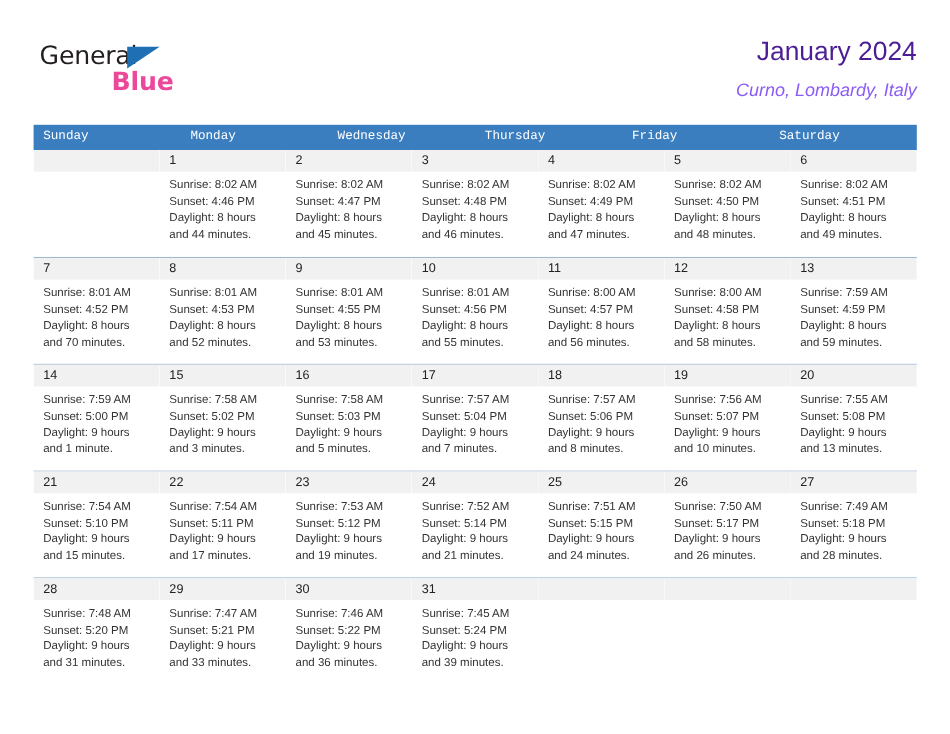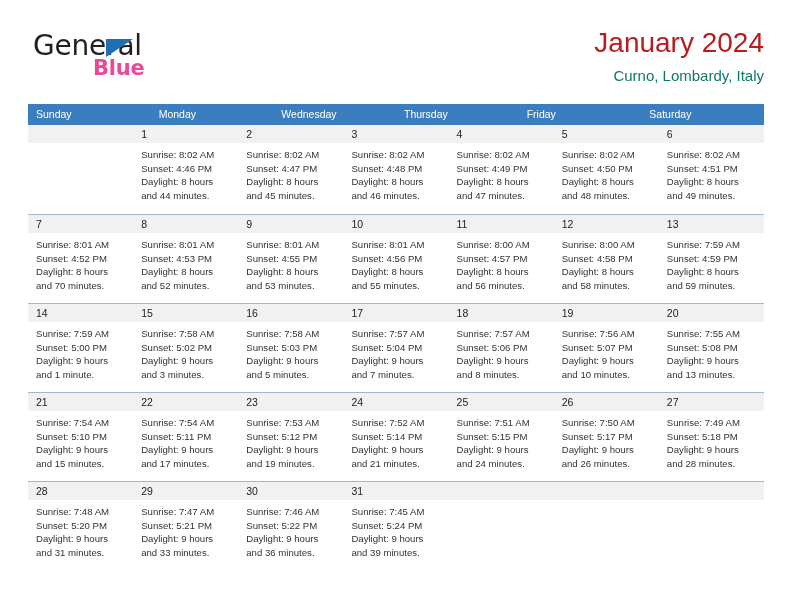--- a/index.html
+++ b/index.html
@@ -35,21 +35,21 @@
     position: absolute;
     left: 5px;
     top: 8px;
     width: 120px;
     height: 52px;
   }
   .logo-general {
     position: absolute;
     left: 0;
     top: 0;
-    font-size: 28px;
+    font-size: 21px;
     letter-spacing: -0.2px;
     color: #231f20;
     font-family: "DejaVu Sans", sans-serif;
     line-height: 24px;
   }
   .logo-triangle {
     position: absolute;
     left: 73px;
     top: 5px;
     width: 0;
@@ -69,47 +69,49 @@
     font-weight: bold;
   }
 
   .title-block {
     position: absolute;
     right: 0;
     top: 0;
     text-align: right;
   }
   .cal-title {
-    font-size: 28px;
-    color: #b91c1c;
+    font-size: 22px;
+    color: #4c1d95;
     line-height: 34px;
     white-space: nowrap;
     font-weight: normal;
     margin: 0;
   }
   .cal-subtitle {
     font-size: 15px;
-    color: #0f766e;
+    color: #8b5cf6;
     line-height: 22px;
     margin-top: 5px;
     white-space: nowrap;
+    font-style: italic;
   }
 
   
   .calendar {
     position: absolute;
     left: 28px;
     top: 104px;
     width: 736px;
   }
 
   .weekday-header {
     display: flex;
     background: #3b7ebf;
     height: 21px;
+    font-family: Liberation Mono, monospace;
   }
   .weekday-cell {
     flex: 1 1 0;
     color: #ffffff;
     font-size: 10.5px;
     line-height: 21px;
     padding-left: 8px;
     box-sizing: border-box;
     white-space: nowrap;
     overflow: hidden;

